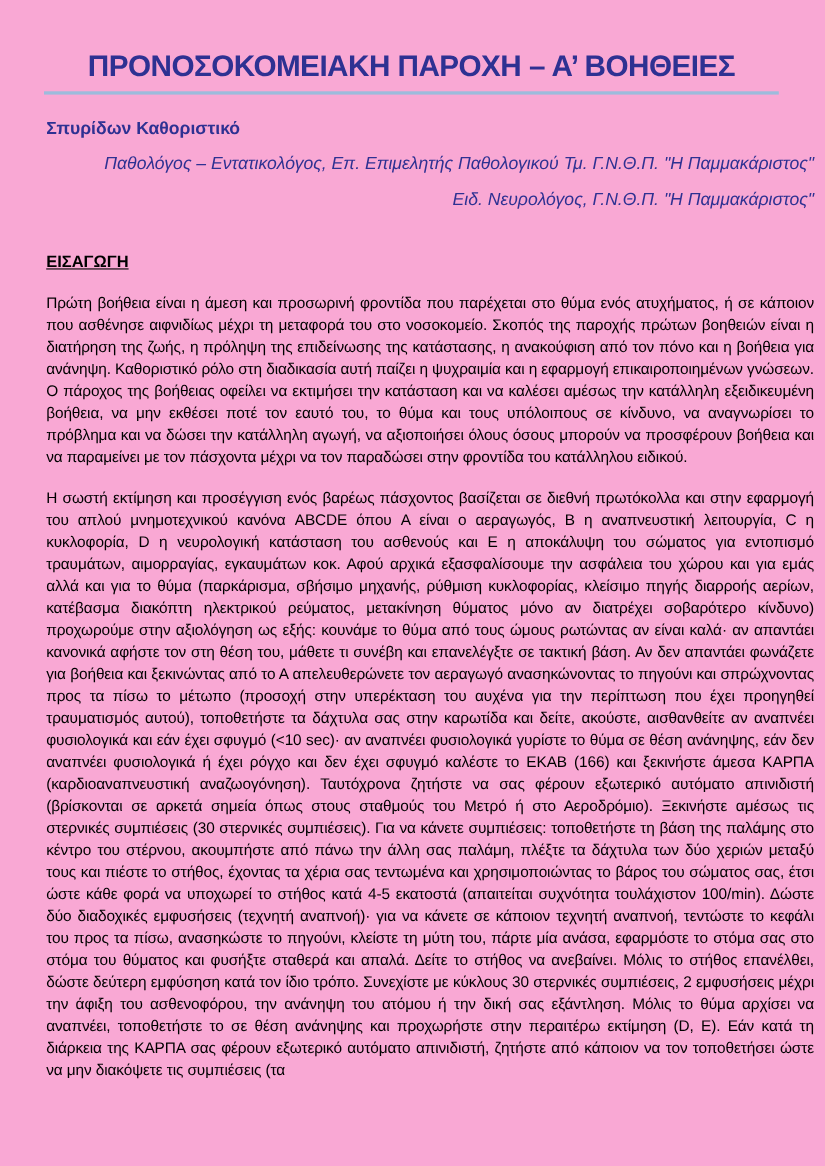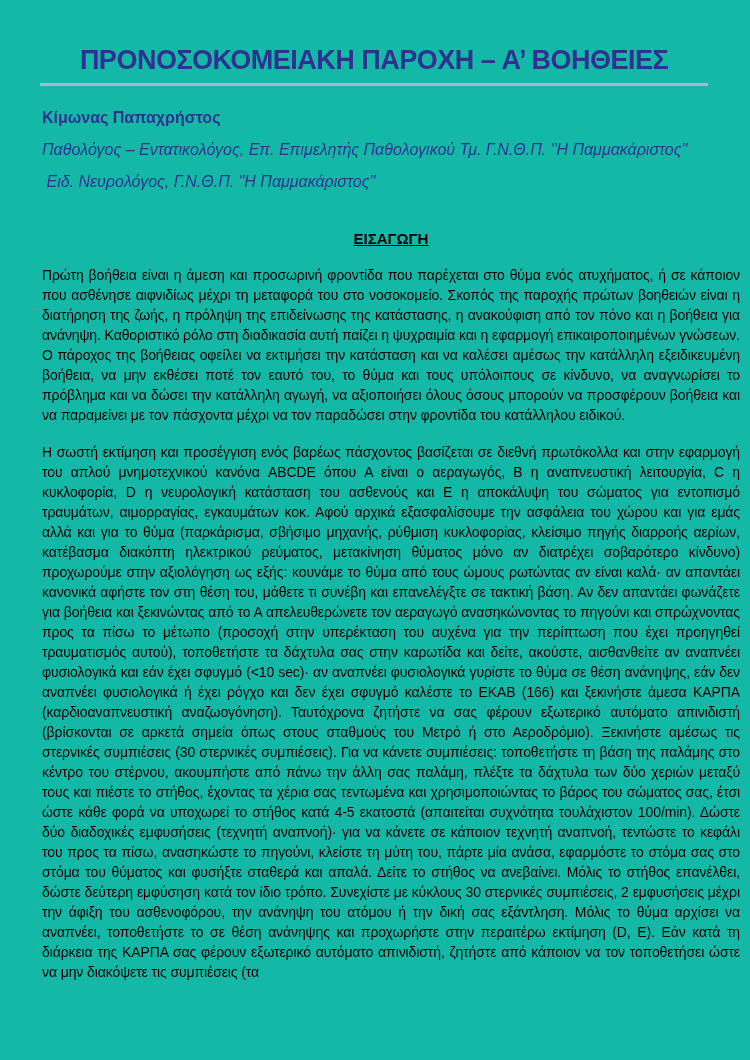--- a/index.html
+++ b/index.html
@@ -4,21 +4,21 @@
 <style>
   html, body {
     margin: 0;
     padding: 0;
     background: #ffffff;
   }
   .page {
     position: relative;
     width: 750px;
     height: 1060px;
-    background: #14b8a6;
+    background: #f9a8d4;
     overflow: hidden;
     font-family: "Liberation Sans", sans-serif;
     color: #000000;
     box-sizing: border-box;
     padding-top: 44px;
   }
   .doc-title {
     width: 668px;
     margin: 0 0 0 40px;
     text-align: center;
@@ -44,27 +44,28 @@
     font-weight: bold;
     color: #2E3192;
   }
   .author-credentials {
     margin: 0 0 14px 0;
     font-size: 16px;
     line-height: 18px;
     font-style: italic;
     color: #2E3192;
     white-space: pre-wrap;
+    text-align: right;
   }
   .content {
     margin: 0 10px 0 42px;
   }
   .section-heading {
     margin: 0;
-    text-align: center;
+    text-align: left;
     font-size: 15px;
     line-height: 18px;
     font-weight: bold;
     text-decoration: underline;
     color: #000000;
   }
   .section-heading.first {
     margin-top: 39px;
   }
   .section-heading.second {
@@ -82,21 +83,21 @@
 </head>
 <body>
 
 <div class="page">
 
   <h1 class="doc-title">ΠΡΟΝΟΣΟΚΟΜΕΙΑΚΗ ΠΑΡΟΧΗ – Α’ ΒΟΗΘΕΙΕΣ</h1>
 
   <div class="title-rule"></div>
 
   <div class="authors">
-    <p class="author-name">Κίμωνας Παπαχρήστος</p>
+    <p class="author-name">Σπυρίδων Καθοριστικό</p>
     <p class="author-credentials">Παθολόγος – Εντατικολόγος, Επ. Επιμελητής Παθολογικού Τμ. Γ.Ν.Θ.Π. "Η Παμμακάριστος"</p>
     <p class="author-credentials"> Ειδ. Νευρολόγος, Γ.Ν.Θ.Π. "Η Παμμακάριστος"</p>
   </div>
 
   <div class="content">
 
     <h2 class="section-heading first">ΕΙΣΑΓΩΓΗ</h2>
 
     <p class="body-paragraph">Πρώτη βοήθεια είναι η άμεση και προσωρινή φροντίδα που παρέχεται στο θύμα ενός ατυχήματος, ή σε κάποιον που ασθένησε αιφνιδίως μέχρι τη μεταφορά του στο νοσοκομείο. Σκοπός της παροχής πρώτων βοηθειών είναι η διατήρηση της ζωής, η πρόληψη της επιδείνωσης της κατάστασης, η ανακούφιση από τον πόνο και η βοήθεια για ανάνηψη. Καθοριστικό ρόλο στη διαδικασία αυτή παίζει η ψυχραιμία και η εφαρμογή επικαιροποιημένων γνώσεων. Ο πάροχος της βοήθειας οφείλει να εκτιμήσει την κατάσταση και να καλέσει αμέσως την κατάλληλη εξειδικευμένη βοήθεια, να μην εκθέσει ποτέ τον εαυτό του, το θύμα και τους υπόλοιπους σε κίνδυνο, να αναγνωρίσει το πρόβλημα και να δώσει την κατάλληλη αγωγή, να αξιοποιήσει όλους όσους μπορούν να προσφέρουν βοήθεια και να παραμείνει με τον πάσχοντα μέχρι να τον παραδώσει στην φροντίδα του κατάλληλου ειδικού.</p>
 

